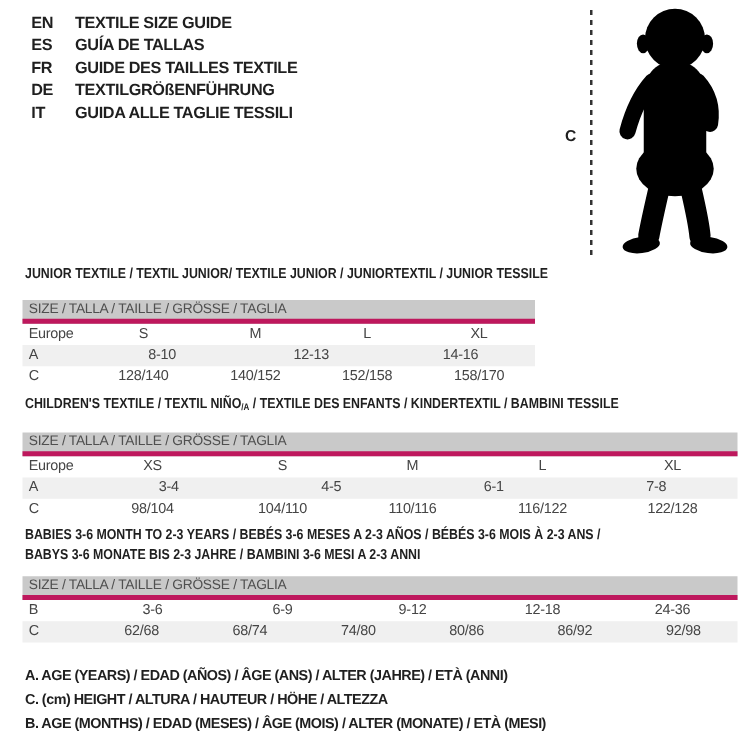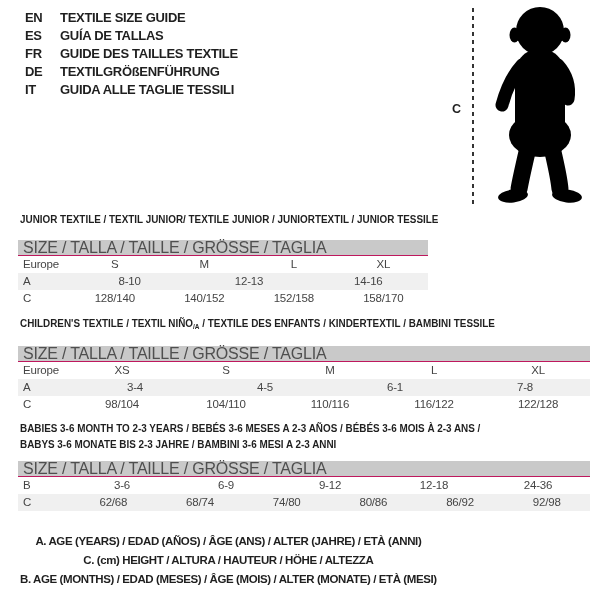--- a/index.html
+++ b/index.html
@@ -28,30 +28,30 @@
     line-height:16px; white-space:nowrap;
     transform:scaleX(0.86); transform-origin:0 0;
   }
   .sub { font-size:7.5px; vertical-align:-2px; }
   .size-table { position:absolute; left:18px; }
   .t1-title { top:211px; } .t1 { top:240px; width:410px; }
   .t2-title { top:315px; } .t2 { top:346px; width:572px; }
   .t3-title { top:420px; } .t3 { top:461px; width:572px; }
   .size-bar {
     height:15px; line-height:15px; background:var(--size-bar-bg,#c9c9c9);
-    border-bottom:1px solid #be185d; color:var(--size-bar-text,#4f4f4f);
-    font-size:16px; padding-left:5px; letter-spacing:-0.2px;
+    border-bottom:4px solid #be185d; color:var(--size-bar-text,#4f4f4f);
+    font-size:11px; padding-left:5px; letter-spacing:-0.2px;
   }
-  .t-row { display:flex; height:17px; line-height:17px; font-size:11.5px; color:#454545; letter-spacing:-0.2px; }
+  .t-row { display:flex; height:17px; line-height:17px; font-size:11.5px; color:#454545; letter-spacing:-0.2px;justify-content:flex-end; }
   .t-row.shaded { background:var(--shaded-row-bg,#f0f0f0); }
   .t-label { width:52px; padding-left:5px; box-sizing:border-box; }
   .t-cell { flex:1; text-align:center; }
 
   
-  .legend { position:absolute; left:20px; top:532px;text-align:center; }
+  .legend { position:absolute; left:20px; top:532px; }
   .legend-line { font-weight:bold; font-size:11.5px; line-height:19px; letter-spacing:-0.4px; white-space:nowrap; }
 </style>
 </head>
 <body>
 
 <div class="page">
 
   <div class="lang-block">
       <div class="lang-row">
         <span class="lang-code">EN</span>

